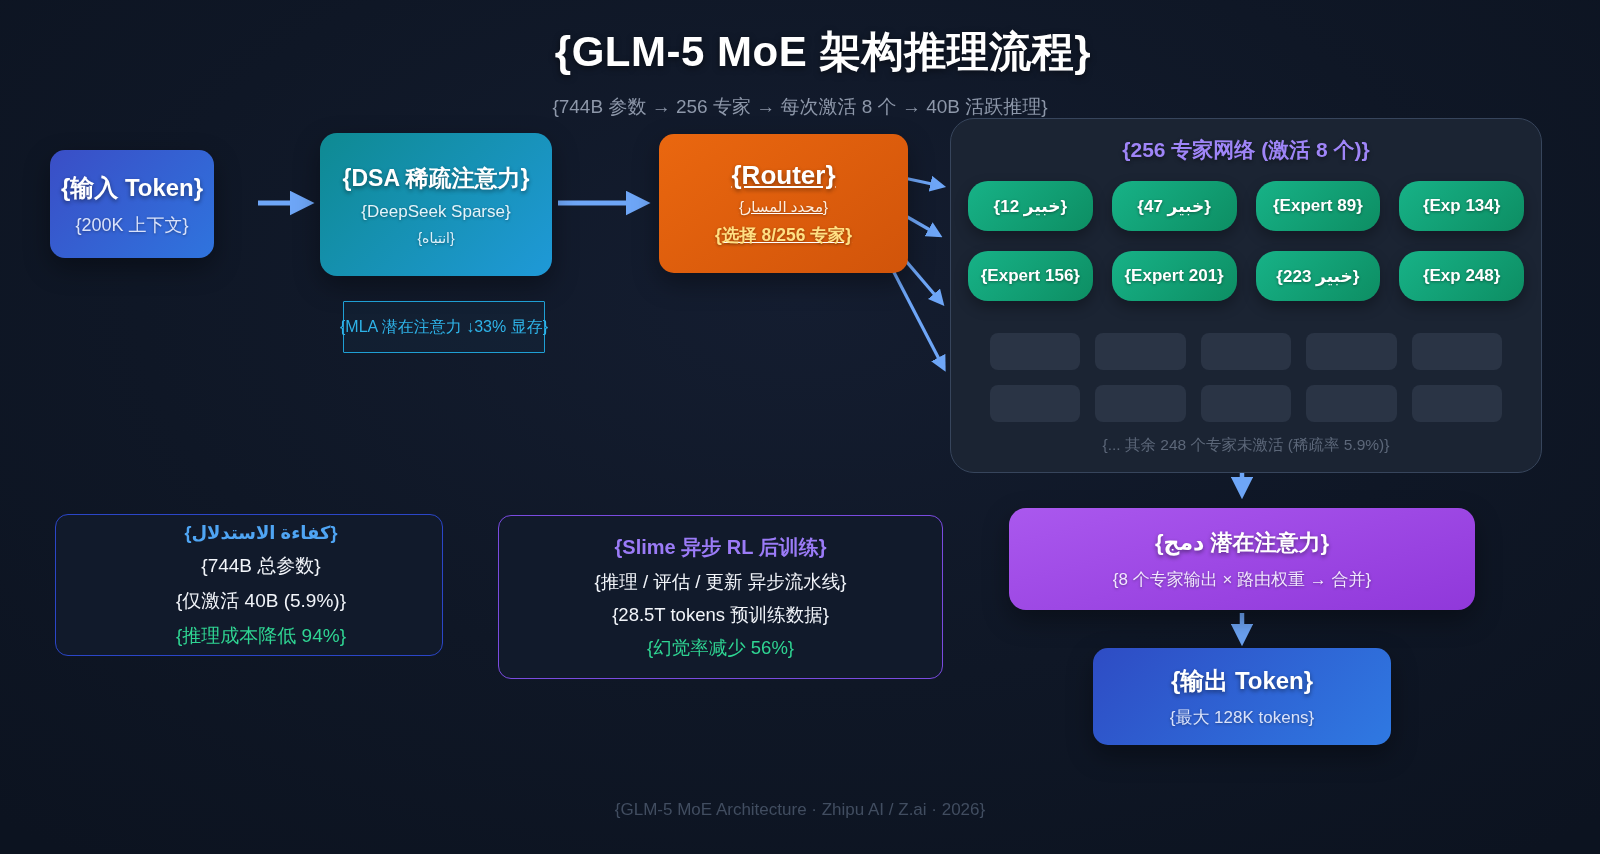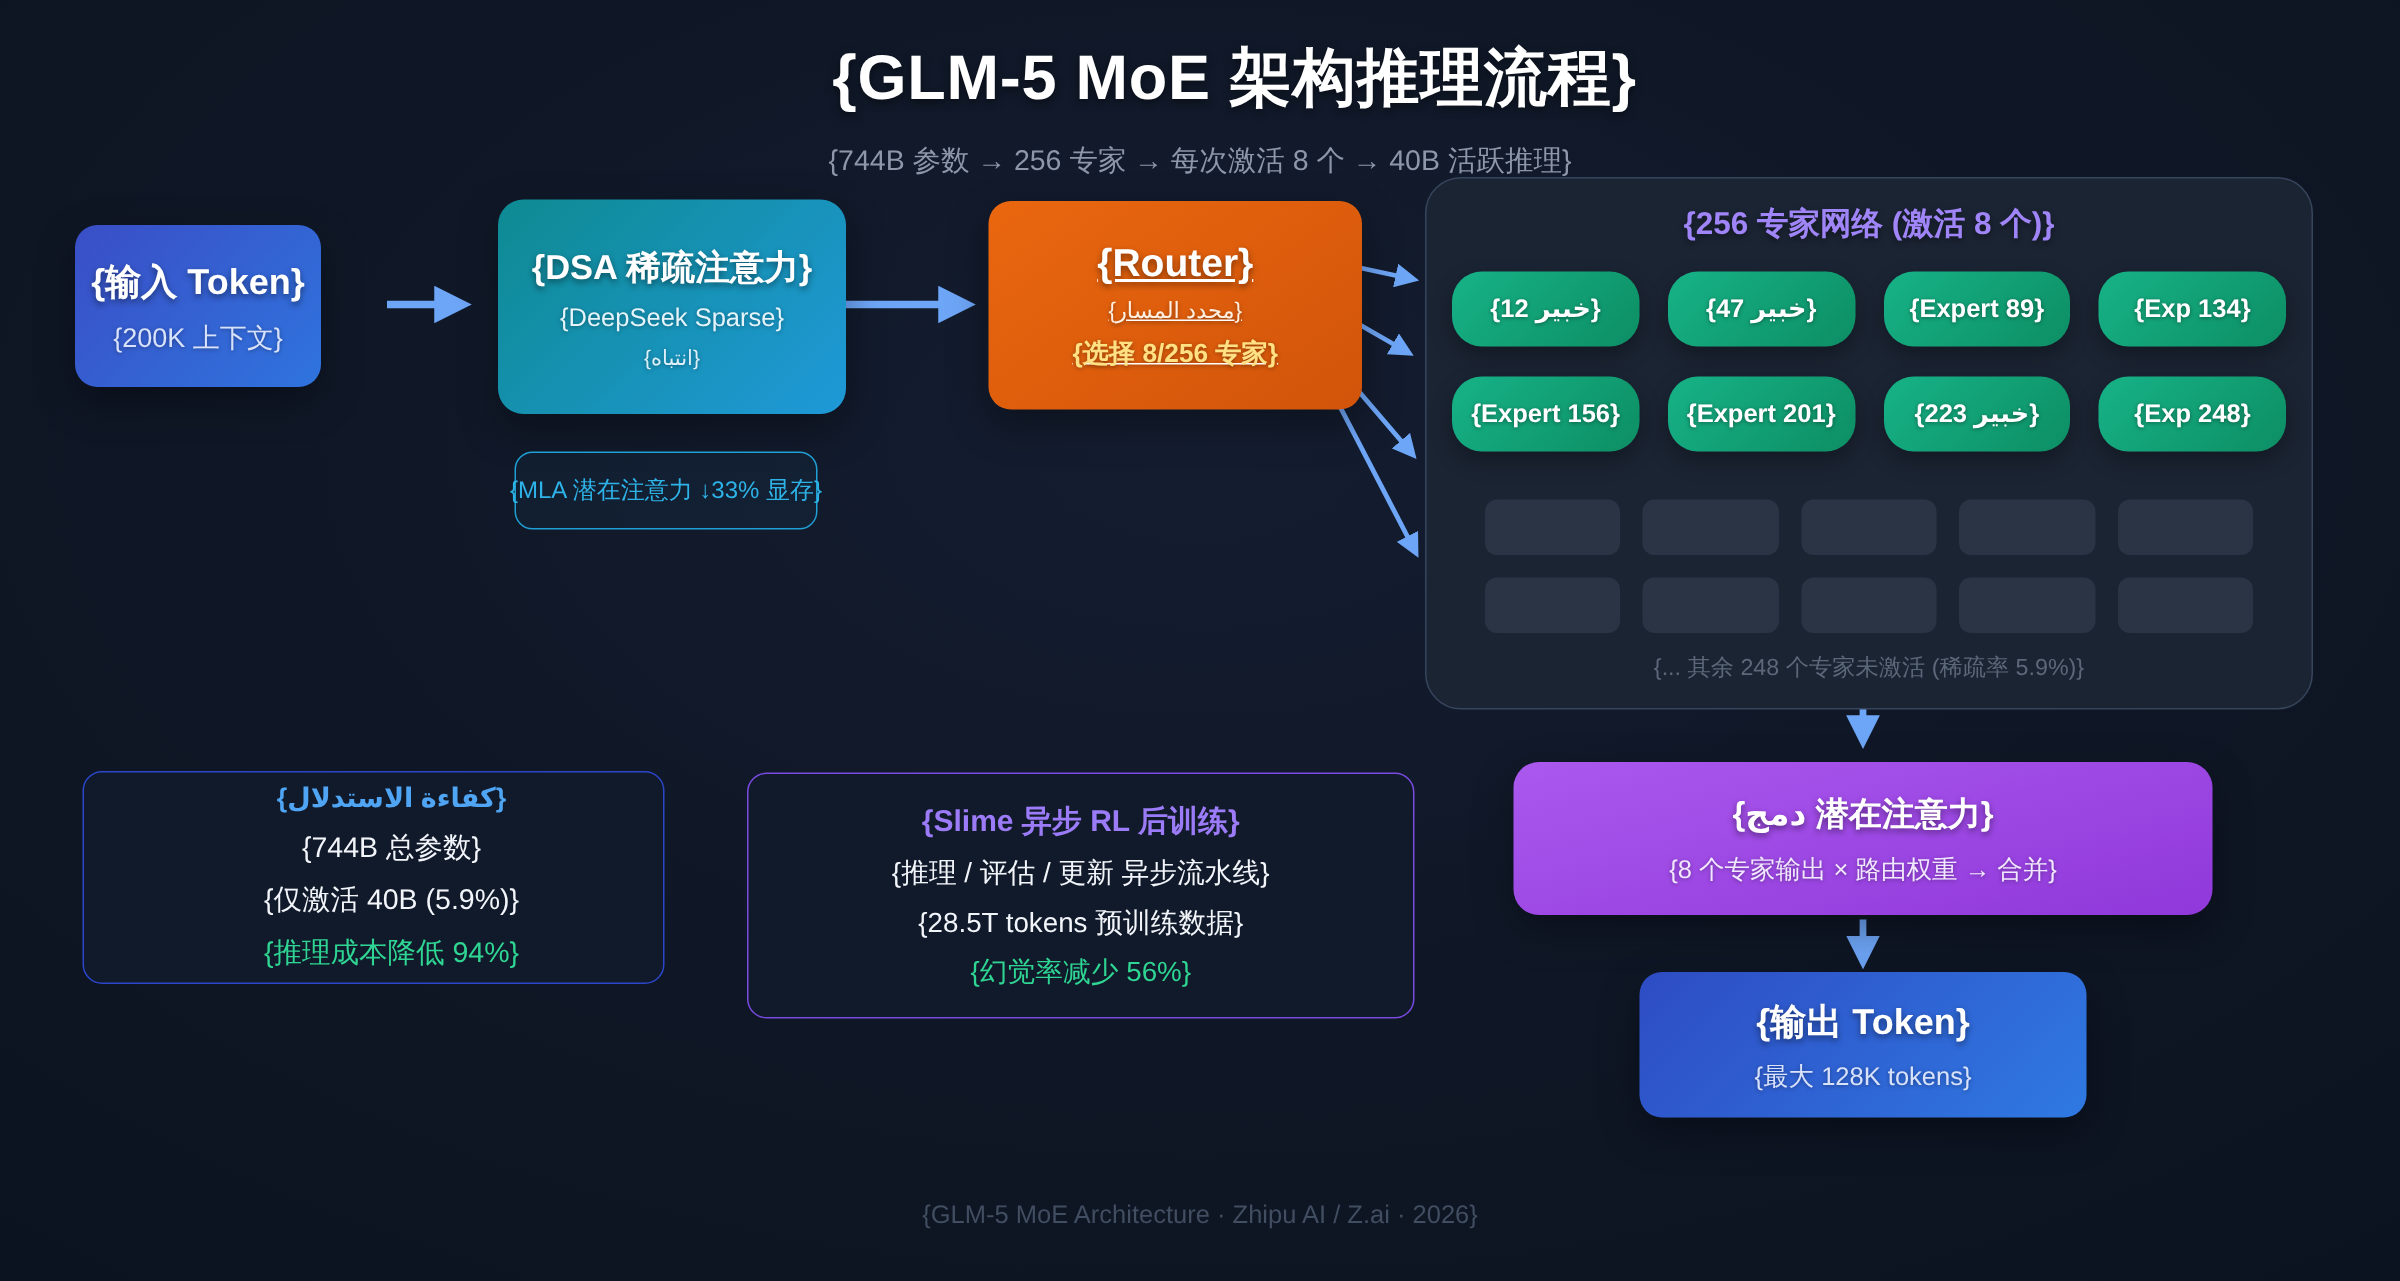--- a/index.html
+++ b/index.html
@@ -14,25 +14,25 @@
   .hdr .title{font-size:42px;font-weight:800;letter-spacing:.5px;color:#ffffff;text-shadow:0 2px 6px rgba(0,0,0,.5);margin-left:46px;}
   .hdr .subtitle{margin-top:14px;font-size:19px;color:#8d97a9;}
   
   .node{position:absolute;display:flex;flex-direction:column;align-items:center;justify-content:center;
         border-radius:15px;box-shadow:0 10px 26px rgba(0,0,0,.35);text-align:center;}
   .node-title{font-weight:800;text-shadow:0 2px 4px rgba(0,0,0,.45);white-space:nowrap;}
   .node-sub{text-shadow:0 1px 3px rgba(0,0,0,.35);white-space:nowrap;}
   .input-node{left:50px;top:150px;width:164px;height:108px;background:linear-gradient(135deg,#3a4ec6 0%,#2f74de 100%);gap:9px;}
   .input-node .node-title{font-size:24px;}
   .input-node .node-sub{font-size:18px;color:#d9e2fb;}
-  .dsa-node{left:332px;top:133px;width:232px;height:143px;border-radius:17px;background:linear-gradient(135deg,#0e8a92 0%,#1f99d8 100%);gap:8px;}
+  .dsa-node{left:320px;top:133px;width:232px;height:143px;border-radius:17px;background:linear-gradient(135deg,#0e8a92 0%,#1f99d8 100%);gap:8px;}
   .dsa-node .node-title{font-size:23px;}
   .dsa-node .l2{font-size:17px;color:#e5f4fb;}
   .dsa-node .l3{font-size:14px;color:#ddf0fa;}
-  .mla-badge{position:absolute;left:343px;top:301px;width:200px;height:50px;border:1.5px solid #1f9fd4;border-radius:12px;
+  .mla-badge{position:absolute;left:343px;top:301px;width:200px;height:50px;border:1.5px solid #1f9fd4;border-radius:1px;
              background:rgba(38,166,218,.05);display:flex;align-items:center;justify-content:center;}
   .mla-badge span{font-size:16px;color:#2eb3e8;white-space:nowrap;}
   .router-node{left:659px;top:134px;width:249px;height:139px;background:linear-gradient(145deg,#ea670f 0%,#d1540a 100%);gap:7px;text-decoration:underline;}
   .router-node .node-title{font-size:26px;}
   .router-node .l2{font-size:15px;color:#ffefe0;}
   .router-node .l3{font-size:17.5px;color:#ffe083;font-weight:600;}
   
   .panel{position:absolute;left:950px;top:118px;width:592px;height:355px;border:1.5px solid #37455c;border-radius:24px;
          background:#1b2433;box-sizing:border-box;padding:16px 17px 0 17px;}
   .panel-title{text-align:center;font-size:21px;font-weight:800;color:#9f85f8;line-height:30px;text-shadow:0 2px 4px rgba(0,0,0,.4);}

